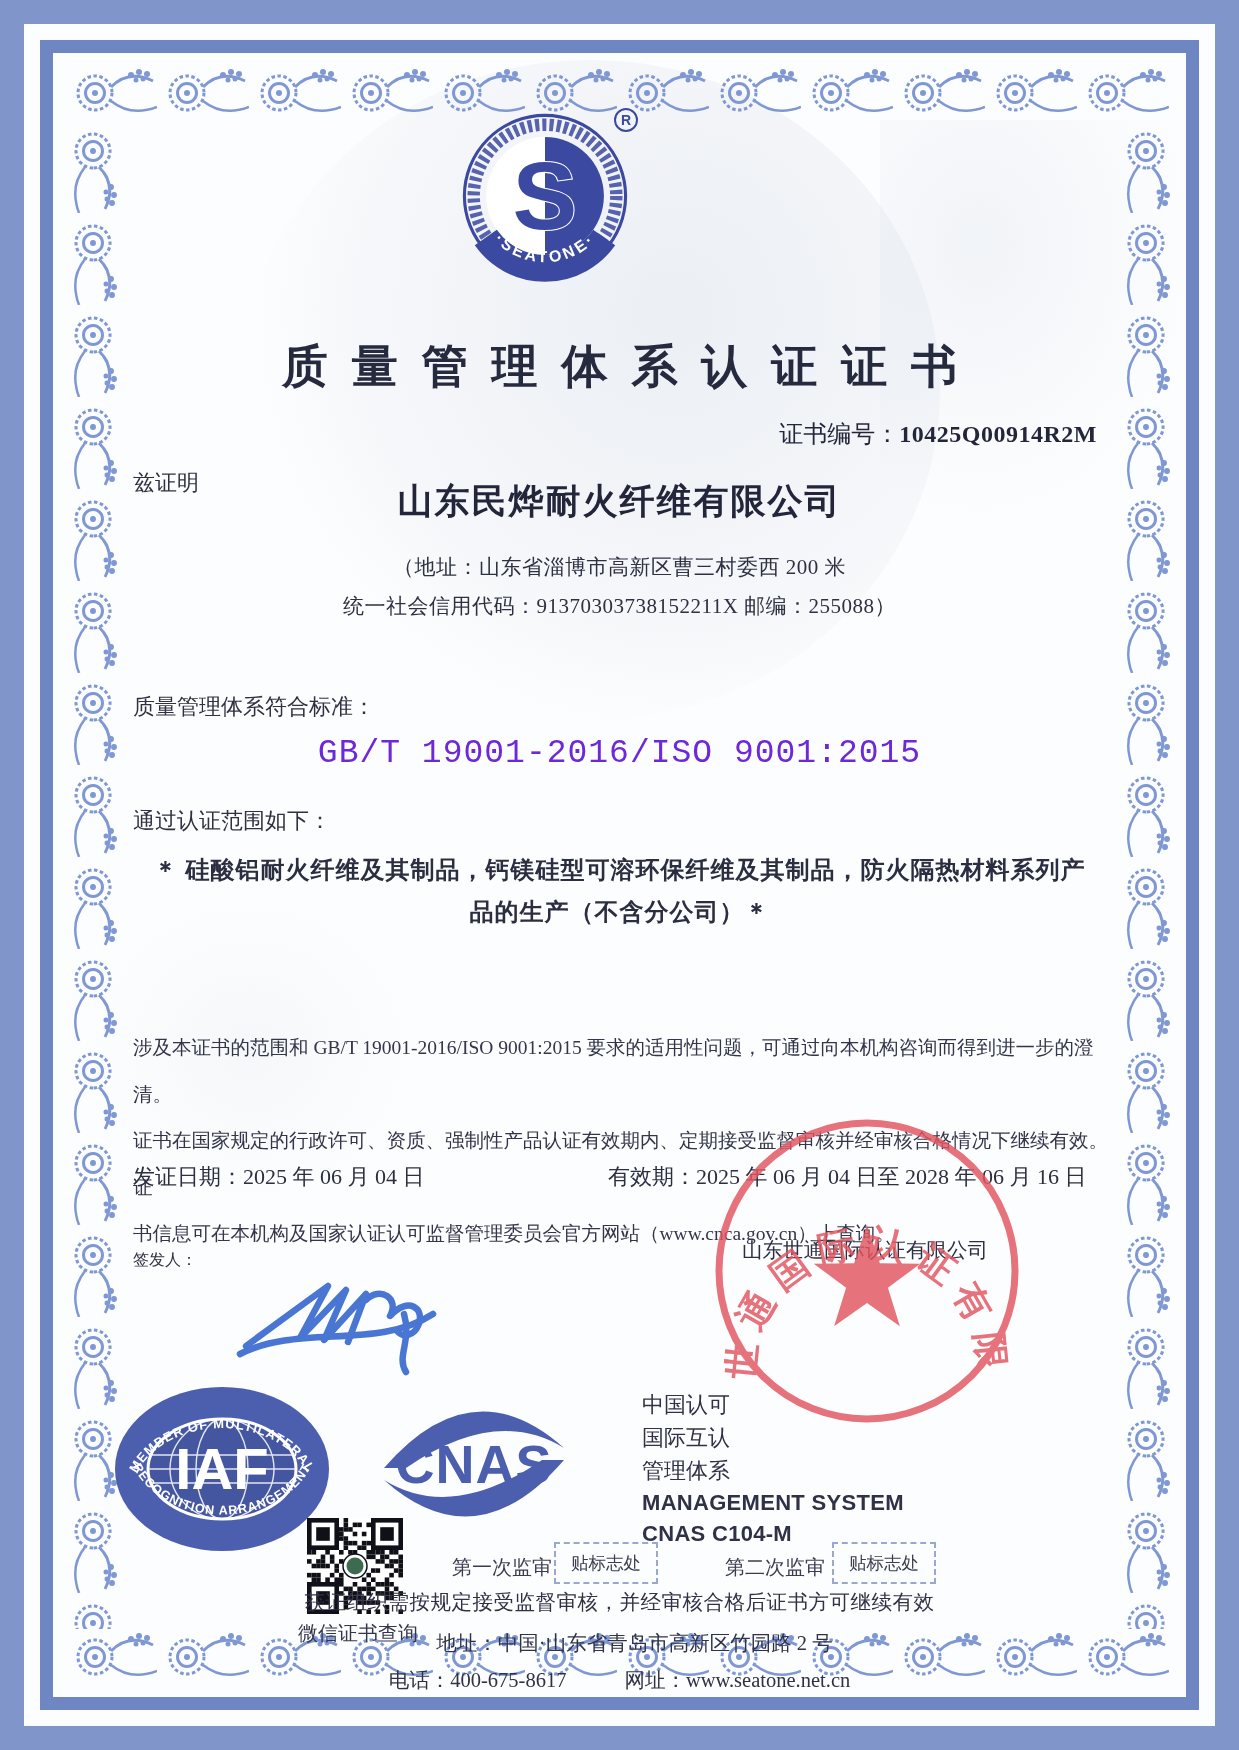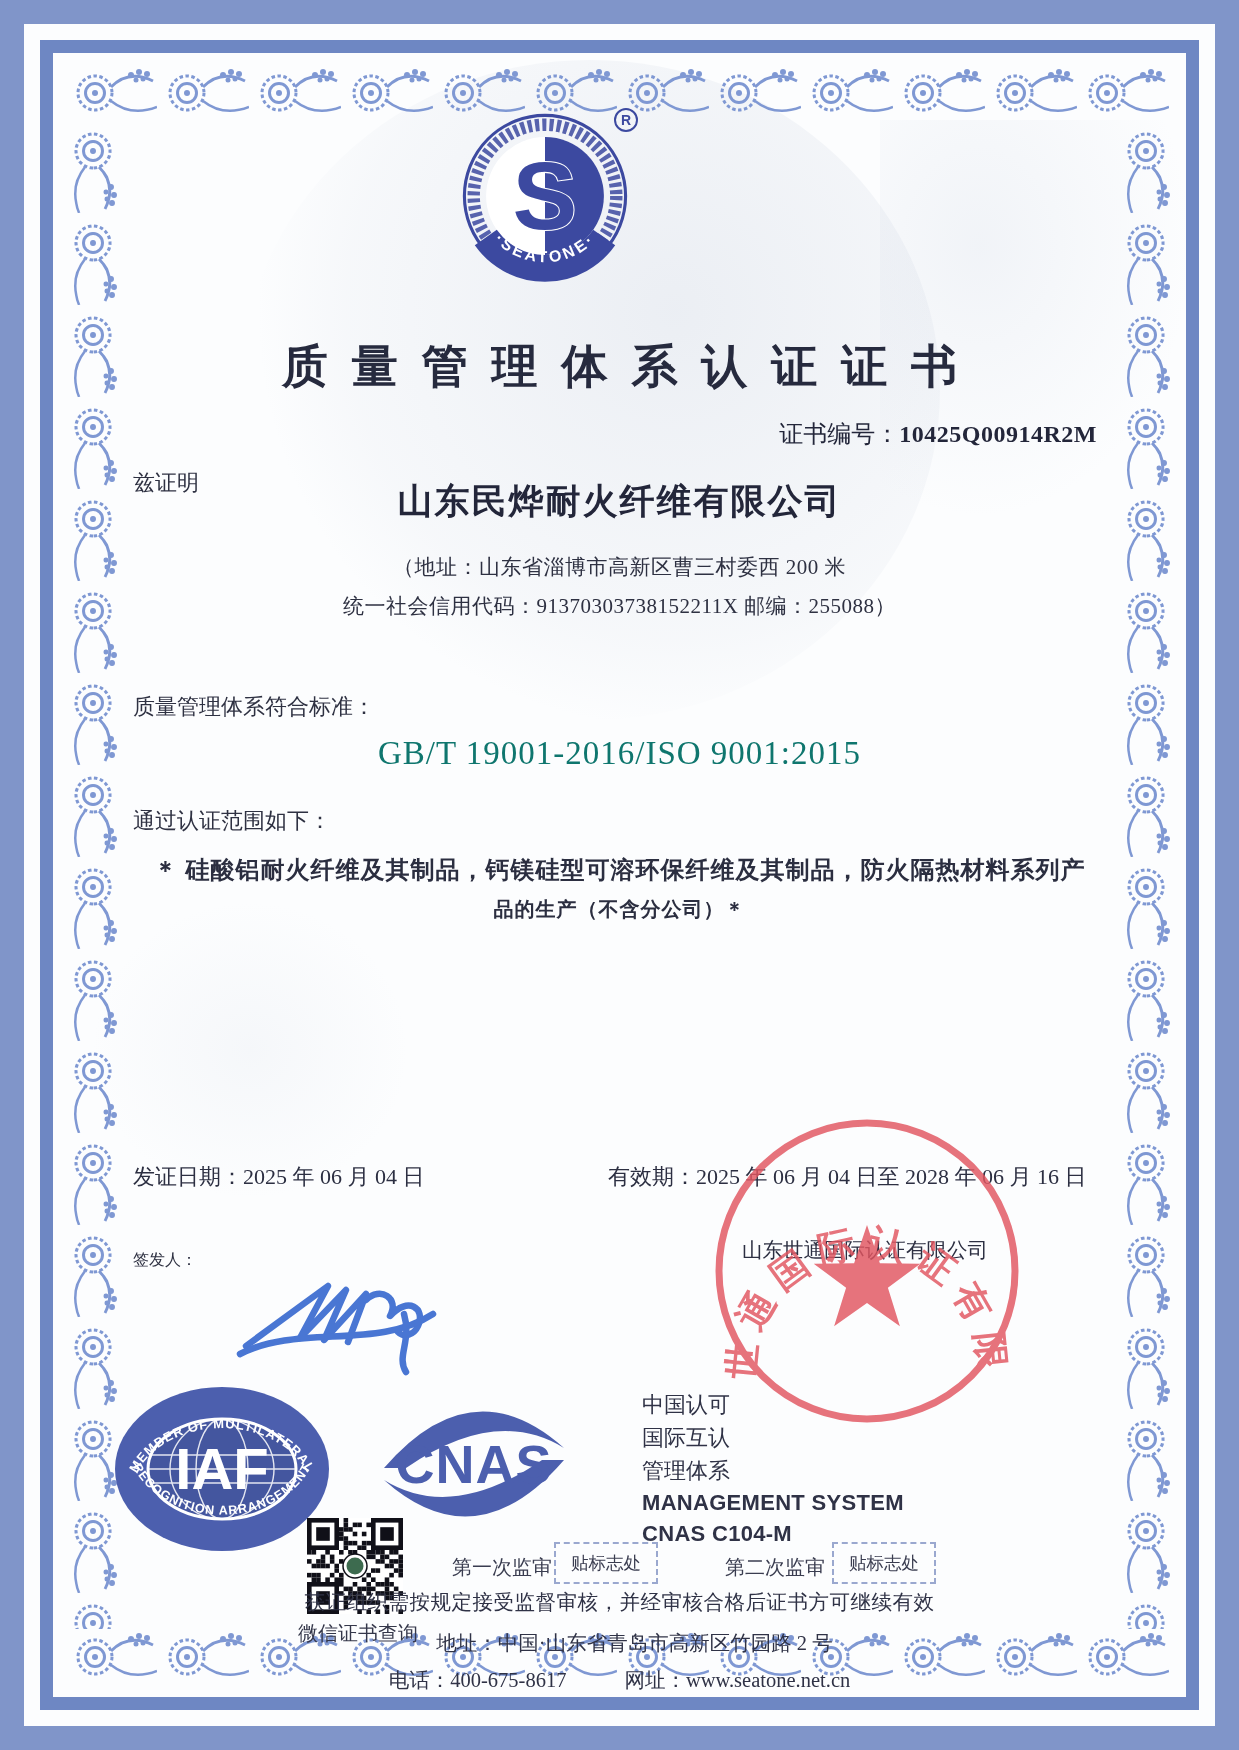--- a/index.html
+++ b/index.html
@@ -28,24 +28,24 @@
   .ink{color:#2e3142;text-align:right;}
   .center{left:0;right:0;text-align:center;}
   .title{top:336px;font-size:46px;font-weight:700;letter-spacing:.52em;margin-right:-.52em;color:#262a3e;}
   .certno{top:418px;right:142px;font-size:24px;color:#23263a;}
   .certno b{font-family:"Liberation Serif",serif;font-weight:700;letter-spacing:.5px;}
   .intro{left:133px;top:468px;font-size:22px;}
   .company{top:478px;font-size:35px;font-weight:700;letter-spacing:2px;color:#23263a;}
   .addr1{top:553px;font-size:21px;letter-spacing:.5px;}
   .addr2{top:592px;font-size:21px;letter-spacing:.5px;}
   .stdlabel{left:133px;top:692px;font-size:22px;}
-  .standard{top:735px;font-size:33px;color:#0f766e;font-family:Liberation Serif, serif;letter-spacing:1px;}
+  .standard{top:735px;font-size:33px;color:#6d28d9;font-family:Liberation Mono, monospace;letter-spacing:1px;}
   .scopelabel{left:133px;top:806px;font-size:22px;}
   .scope1{top:854px;font-size:24px;font-weight:700;letter-spacing:1px;color:#2b2e40;}
-  .scope2{top:896px;font-size:20px;font-weight:700;letter-spacing:1px;color:#2b2e40;font-family:Liberation Serif, serif;}
+  .scope2{top:896px;font-size:24px;font-weight:700;letter-spacing:1px;color:#2b2e40;font-family:Liberation Serif, serif;}
   .legal{left:133px;top:1025px;width:978px;font-size:19.5px;line-height:46.5px;color:#33364a;}
   .daterow{top:1162px;font-size:22px;color:#2c2f42;}
   .issue{left:133px;}
   .valid{left:608px;}
   .signer{left:133px;top:1250px;font-size:16px;}
   .issuer{left:742px;top:1236px;font-size:20.5px;color:#2c2f42;}
   .accblock{left:642px;top:1388px;font-family:"Liberation Sans","DejaVu Sans",sans-serif;color:#2f3246;}
   .accblock .cn{font-size:22px;line-height:33px;font-weight:500;}
   .accblock .en{font-size:22px;line-height:31px;font-weight:700;letter-spacing:.3px;}
   .qrlabel{left:268px;top:1620px;width:180px;text-align:center;font-size:20px;color:#34374a;}
@@ -188,20 +188,25 @@
   <div class="abs center addr1 ink">（地址：山东省淄博市高新区曹三村委西 200 米</div>
   <div class="abs center addr2 ink">统一社会信用代码：91370303738152211X 邮编：255088）</div>
 
   <div class="abs stdlabel ink">质量管理体系符合标准：</div>
   <div class="abs center standard">GB/T 19001-2016/ISO 9001:2015</div>
 
   <div class="abs scopelabel ink">通过认证范围如下：</div>
   <div class="abs center scope1">＊ 硅酸铝耐火纤维及其制品，钙镁硅型可溶环保纤维及其制品，防火隔热材料系列产</div>
   <div class="abs center scope2">品的生产（不含分公司）＊</div>
 
+  <div class="abs legal">
+    <div>涉及本证书的范围和 GB/T 19001-2016/ISO 9001:2015 要求的适用性问题，可通过向本机构咨询而得到进一步的澄清。</div>
+    <div>证书在国家规定的行政许可、资质、强制性产品认证有效期内、定期接受监督审核并经审核合格情况下继续有效。证</div>
+    <div>书信息可在本机构及国家认证认可监督管理委员会官方网站（www.cnca.gov.cn）上查询。</div>
+  </div>
 
   <div class="abs daterow issue">
     <span>发证日期：</span><span>2025 年 06 月 04 日</span>
   </div>
   <div class="abs daterow valid">
     <span>有效期：</span><span>2025 年 06 月 04 日至 2028 年 06 月 16 日</span>
   </div>
 
   <div class="abs signer ink">签发人：</div>
   <div class="abs issuer">山东世通国际认证有限公司</div>

